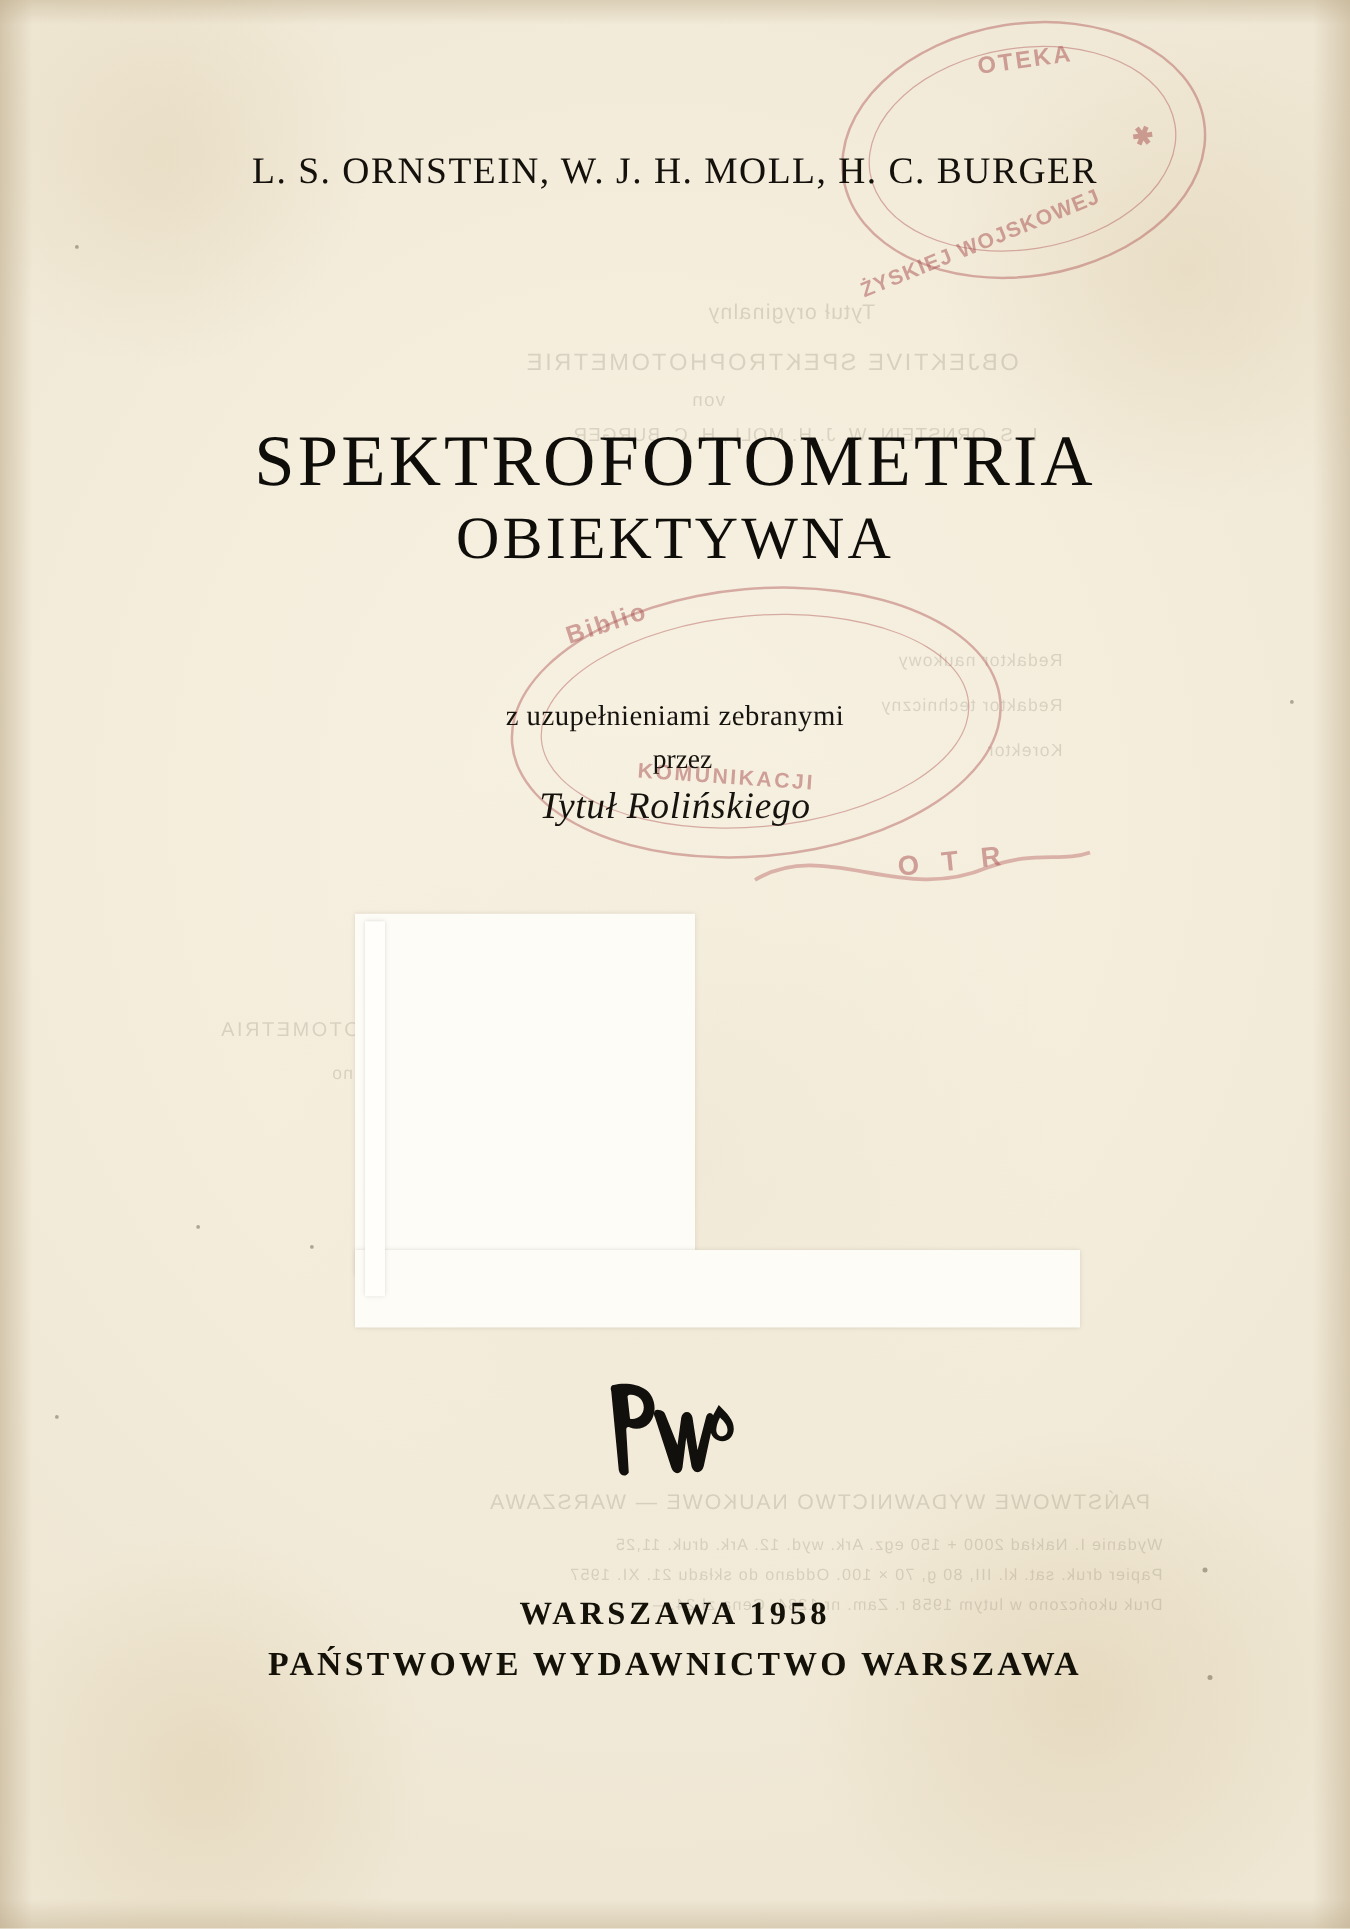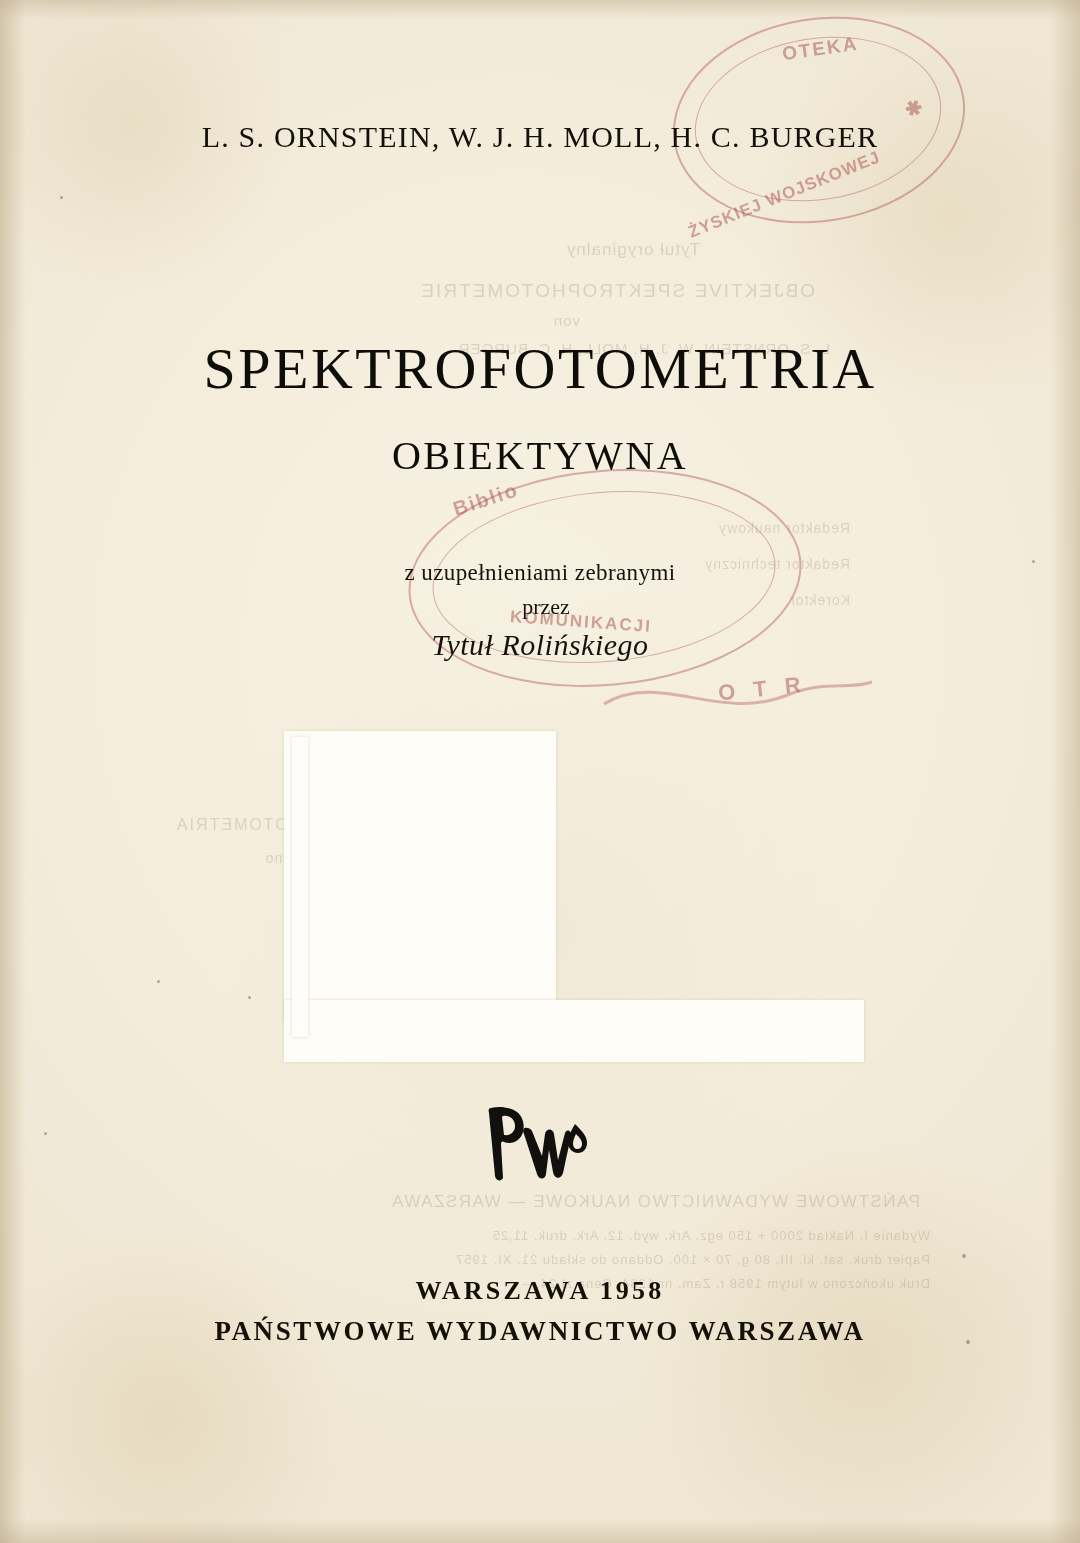--- a/index.html
+++ b/index.html
@@ -127,23 +127,22 @@
     font-family: "Liberation Serif", serif;
     line-height: 1.17;
   }
   .title .line1 {
     display: block;
     font-size: 58px;
     letter-spacing: 2.5px;
   }
   .title .line2 {
     display: block;
-    font-size: 40px;
+    font-size: 48px;
     letter-spacing: 2.5px;
-    margin-top: 30px;
   }
   .subtitle {
     position: absolute;
     top: 560px;
     left: 0; right: 0;
     text-align: center;
     color: #16130e;
   }
   .subtitle .sub1 {
     display: block;

